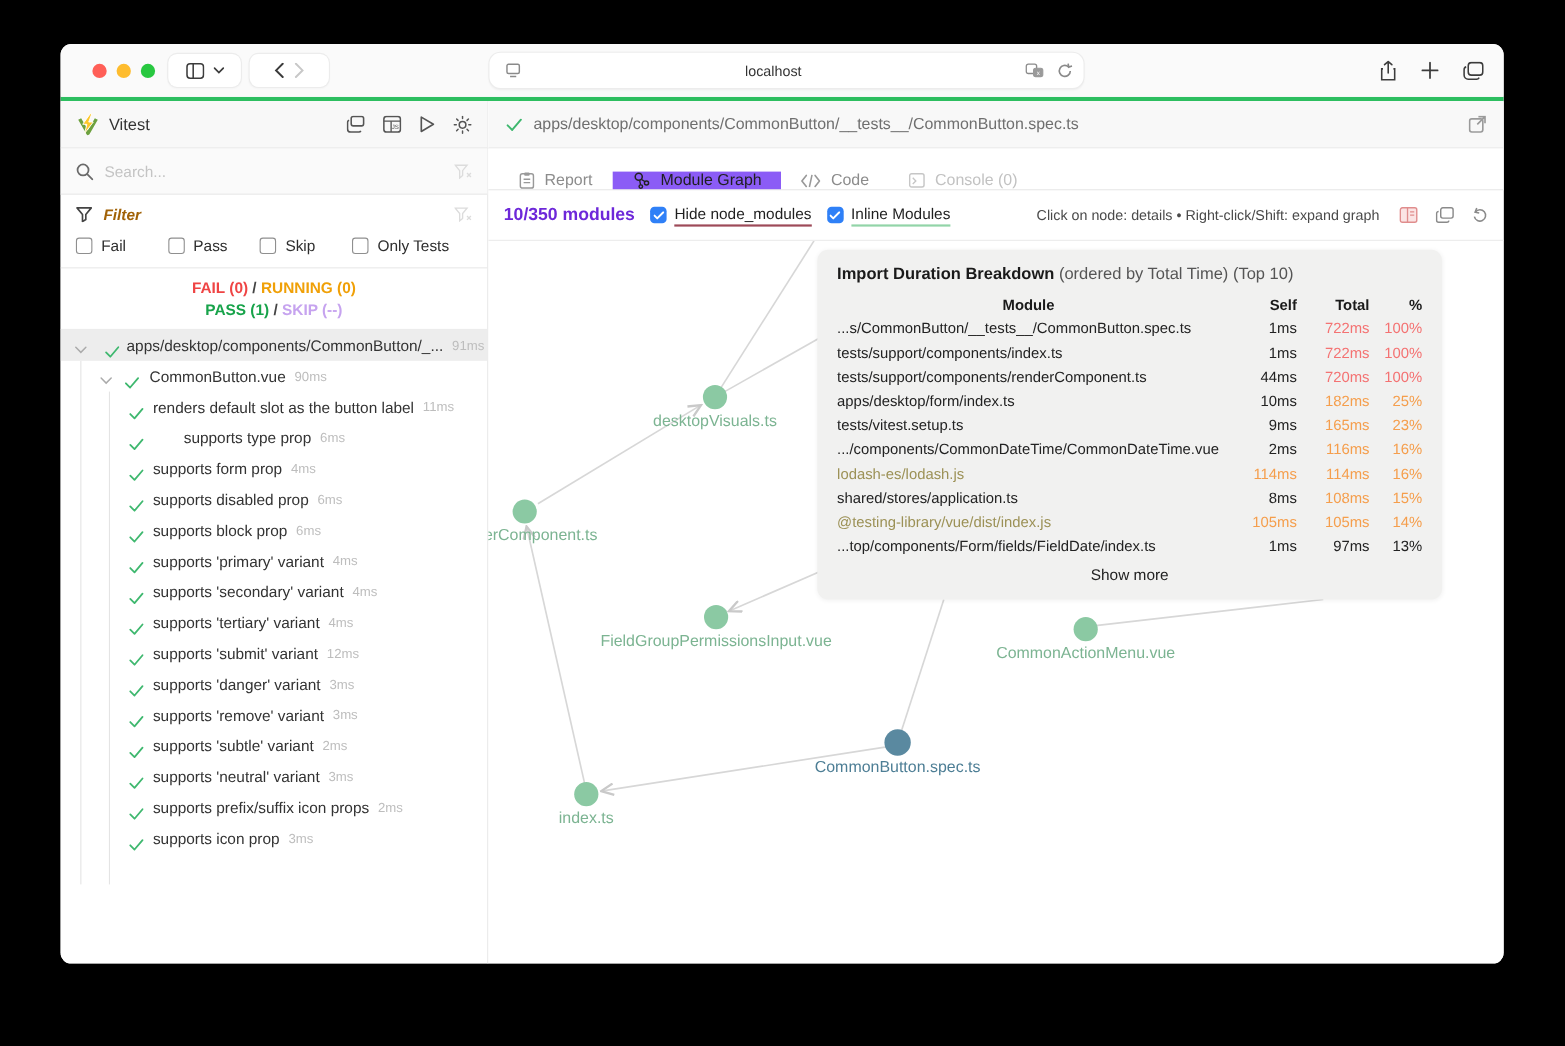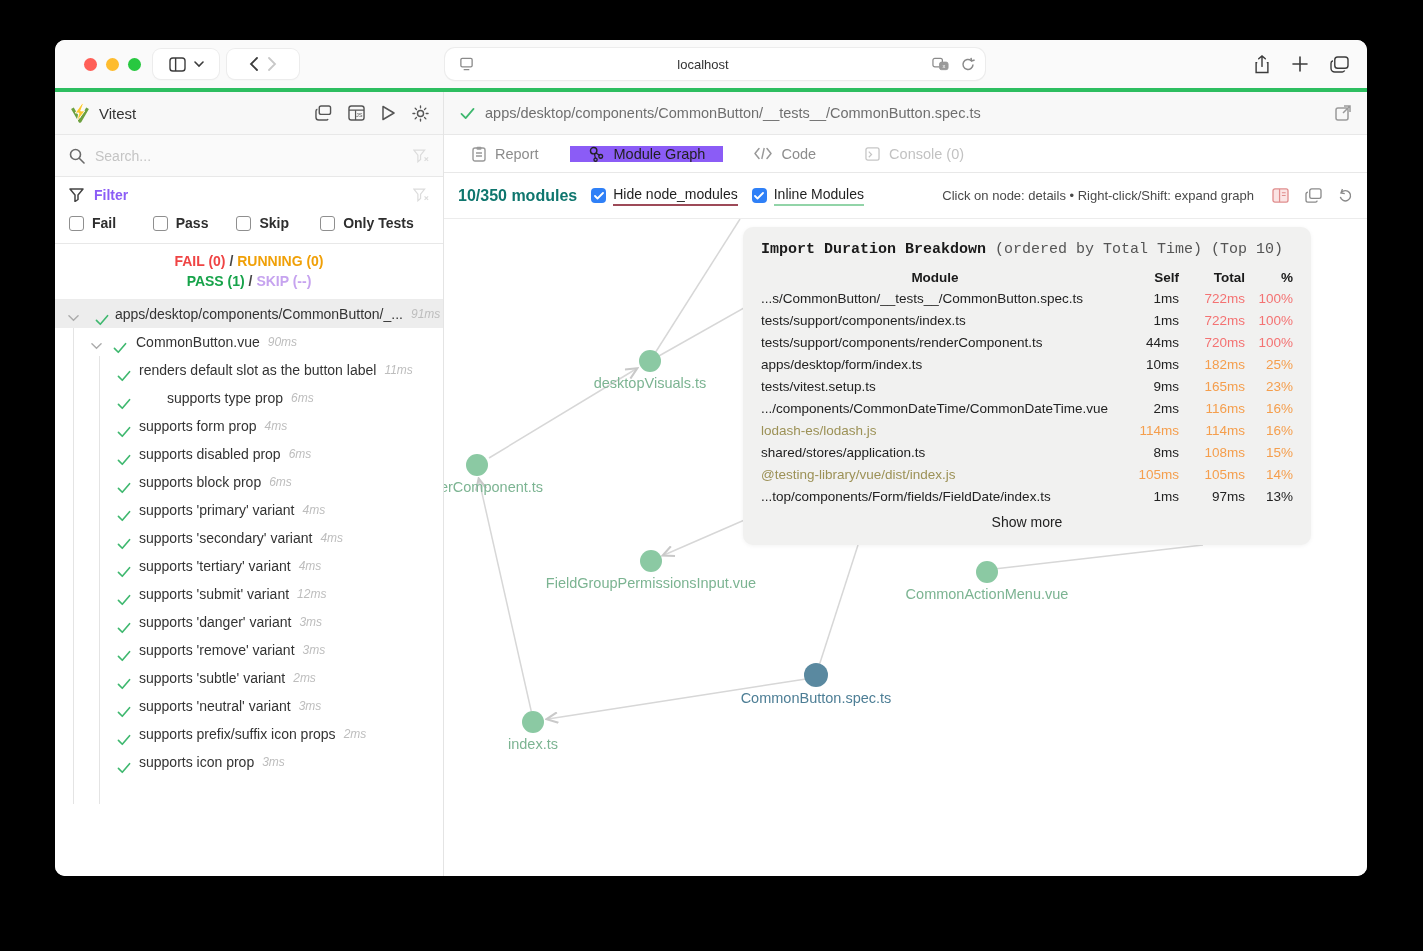--- a/index.html
+++ b/index.html
@@ -21,63 +21,63 @@
 
   
   .sidebar { width:389px; border-right:1px solid #e4e4e4; background:#fff; display:flex; flex-direction:column; }
   .sb-header { height:43px; background:#f8f8f8; border-bottom:1px solid #e8e8e8; display:flex; align-items:center; padding:0 14px; }
   .sb-title { font-size:15px; color:#333; margin-left:8px; font-weight:500; }
   .sb-hicons { margin-left:auto; display:flex; align-items:center; gap:16px; }
   .sb-search { height:42px; border-bottom:1px solid #e8e8e8; display:flex; align-items:center; padding:0 14px; gap:10px; background:#fafafa; }
   .sb-search .ph { font-size:14px; color:#c4c4c4; flex:1; }
   .sb-filter { padding:10px 14px 12px; border-bottom:1px solid #e8e8e8; }
   .filter-row { display:flex; align-items:center; gap:10px; }
-  .filter-label { font-size:14px; font-weight:600; color:#8b5cf6; flex:1; }
+  .filter-label { font-size:14px; font-weight:600; color:#a16207; flex:1;font-style:italic; }
   .cb-row { display:flex; margin-top:12px; }
   .cb-item { display:flex; align-items:center; gap:8px; flex:1; }
   .cb-item:last-child { flex:1.3; }
   .cbox { width:15px; height:15px; border:1.5px solid #8f8f8f; border-radius:3px; background:#fff; }
-  .cb-label { font-size:14px; color:#2e2e2e;font-weight:bold; }
+  .cb-label { font-size:14px; color:#2e2e2e; }
   .sb-status { padding:7px 0 8px; border-bottom:1px solid #ececec; text-align:center; font-size:14px; font-weight:700; line-height:20px; }
   .st-red{color:#ef4444} .st-amber{color:#f0a007} .st-green{color:#17a34a} .st-purple{color:#c6a3ef} .st-sep{color:#444; font-weight:600}
   .sb-tree { position:relative; flex:1; overflow:hidden; }
   .trow { position:relative; height:28px; display:flex; align-items:center; font-size:14px; color:#333; }
   .trow.root { background:#ededed; }
   .trow .chev { position:absolute; }
   .trow .chk { position:absolute; }
   .tlabel { white-space:nowrap; }
-  .ttime { font-size:12px; color:#bdbdbd; margin-left:8px;font-style:italic; }
+  .ttime { font-size:12px; color:#bdbdbd; margin-left:8px; }
   .guide { position:absolute; width:1px; background:#e4e4e4; }
 
   
   .main { flex:1; display:flex; flex-direction:column; background:#fff; }
   .file-header { height:43px; background:#f8f8f8; border-bottom:1px solid #e8e8e8; display:flex; align-items:center; padding:0 16px; gap:10px; }
   .file-path { font-size:14.5px; color:#6f6f6f; flex:1; white-space:nowrap; overflow:hidden; }
-  .tabs { height:38px; border-bottom:1px solid #e8e8e8; display:flex; align-items:center; padding-left:10px; background:#fff;gap:13px; }
+  .tabs { height:38px; border-bottom:1px solid #e8e8e8; display:flex; align-items:flex-end; padding-left:10px; background:#fff; }
   .tab { display:flex; align-items:center; gap:9px; padding:0 18px; font-size:14.5px; color:#8c8c8c; }
   .tab.active { background:#8b5cf6; color:#1f1f1f; }
   .tab.muted { color:#c2c2c2; }
   .gtoolbar { height:46px; border-bottom:1px solid #ececec; display:flex; align-items:center; padding:0 14px; gap:14px; }
-  .gt-count { font-size:16px; font-weight:700; color:#0f766e; }
+  .gt-count { font-size:16px; font-weight:700; color:#6d28d9; }
   .gt-check { display:flex; align-items:center; gap:7px; }
   .bluebox { width:15px; height:15px; border-radius:4px; background:#2f80f7; display:flex; align-items:center; justify-content:center; }
   .gt-lbl { font-size:14px; color:#1f1f1f; padding-bottom:2px; }
   .u-red { border-bottom:2px solid #9d4a58; }
   .u-green { border-bottom:2px solid #92d4a8; }
   .gt-hint { margin-left:auto; font-size:13px; color:#4a4a4a; }
   .gt-icons { display:flex; align-items:center; gap:16px; margin-left:4px; }
 
   .graph { position:relative; flex:1; overflow:hidden; }
   .graph svg.edges { position:absolute; inset:0; z-index:0; }
   .gnode { position:absolute; border-radius:50%; z-index:1; }
   .glabel { position:absolute; transform:translateX(-50%); font-size:14.5px; white-space:nowrap; z-index:1; }
 
   
   .panel { position:absolute; left:299px; top:8px; width:568px; height:318px; background:#f1f1f0; border-radius:10px; z-index:2; padding:14px 18px 10px; box-shadow:0 1px 4px rgba(0,0,0,.05); }
-  .p-title { font-size:15px; color:#555;font-family:Liberation Mono, monospace; }
+  .p-title { font-size:15px; color:#555; }
   .p-title b { color:#1a1a1a; font-weight:700; }
   .p-head { display:flex; font-size:13.5px; font-weight:700; color:#1a1a1a; margin-top:10px; line-height:20px; }
   .p-row { display:flex; font-size:13.5px; line-height:22px; color:#222; }
   .p-mod { flex:1; white-space:nowrap; overflow:hidden; }
   .p-self { width:70px; text-align:right; }
   .p-total { width:66px; text-align:right;padding-left:12px; }
   .p-pct { width:48px; text-align:right; }
   .p-head .p-mod { text-align:center; }
   .c-red{color:#f47272} .c-orange{color:#f59e4c} .c-olive{color:#9c9156}
   .show-more { text-align:center; font-size:14px; color:#222; margin-top:6px; }

